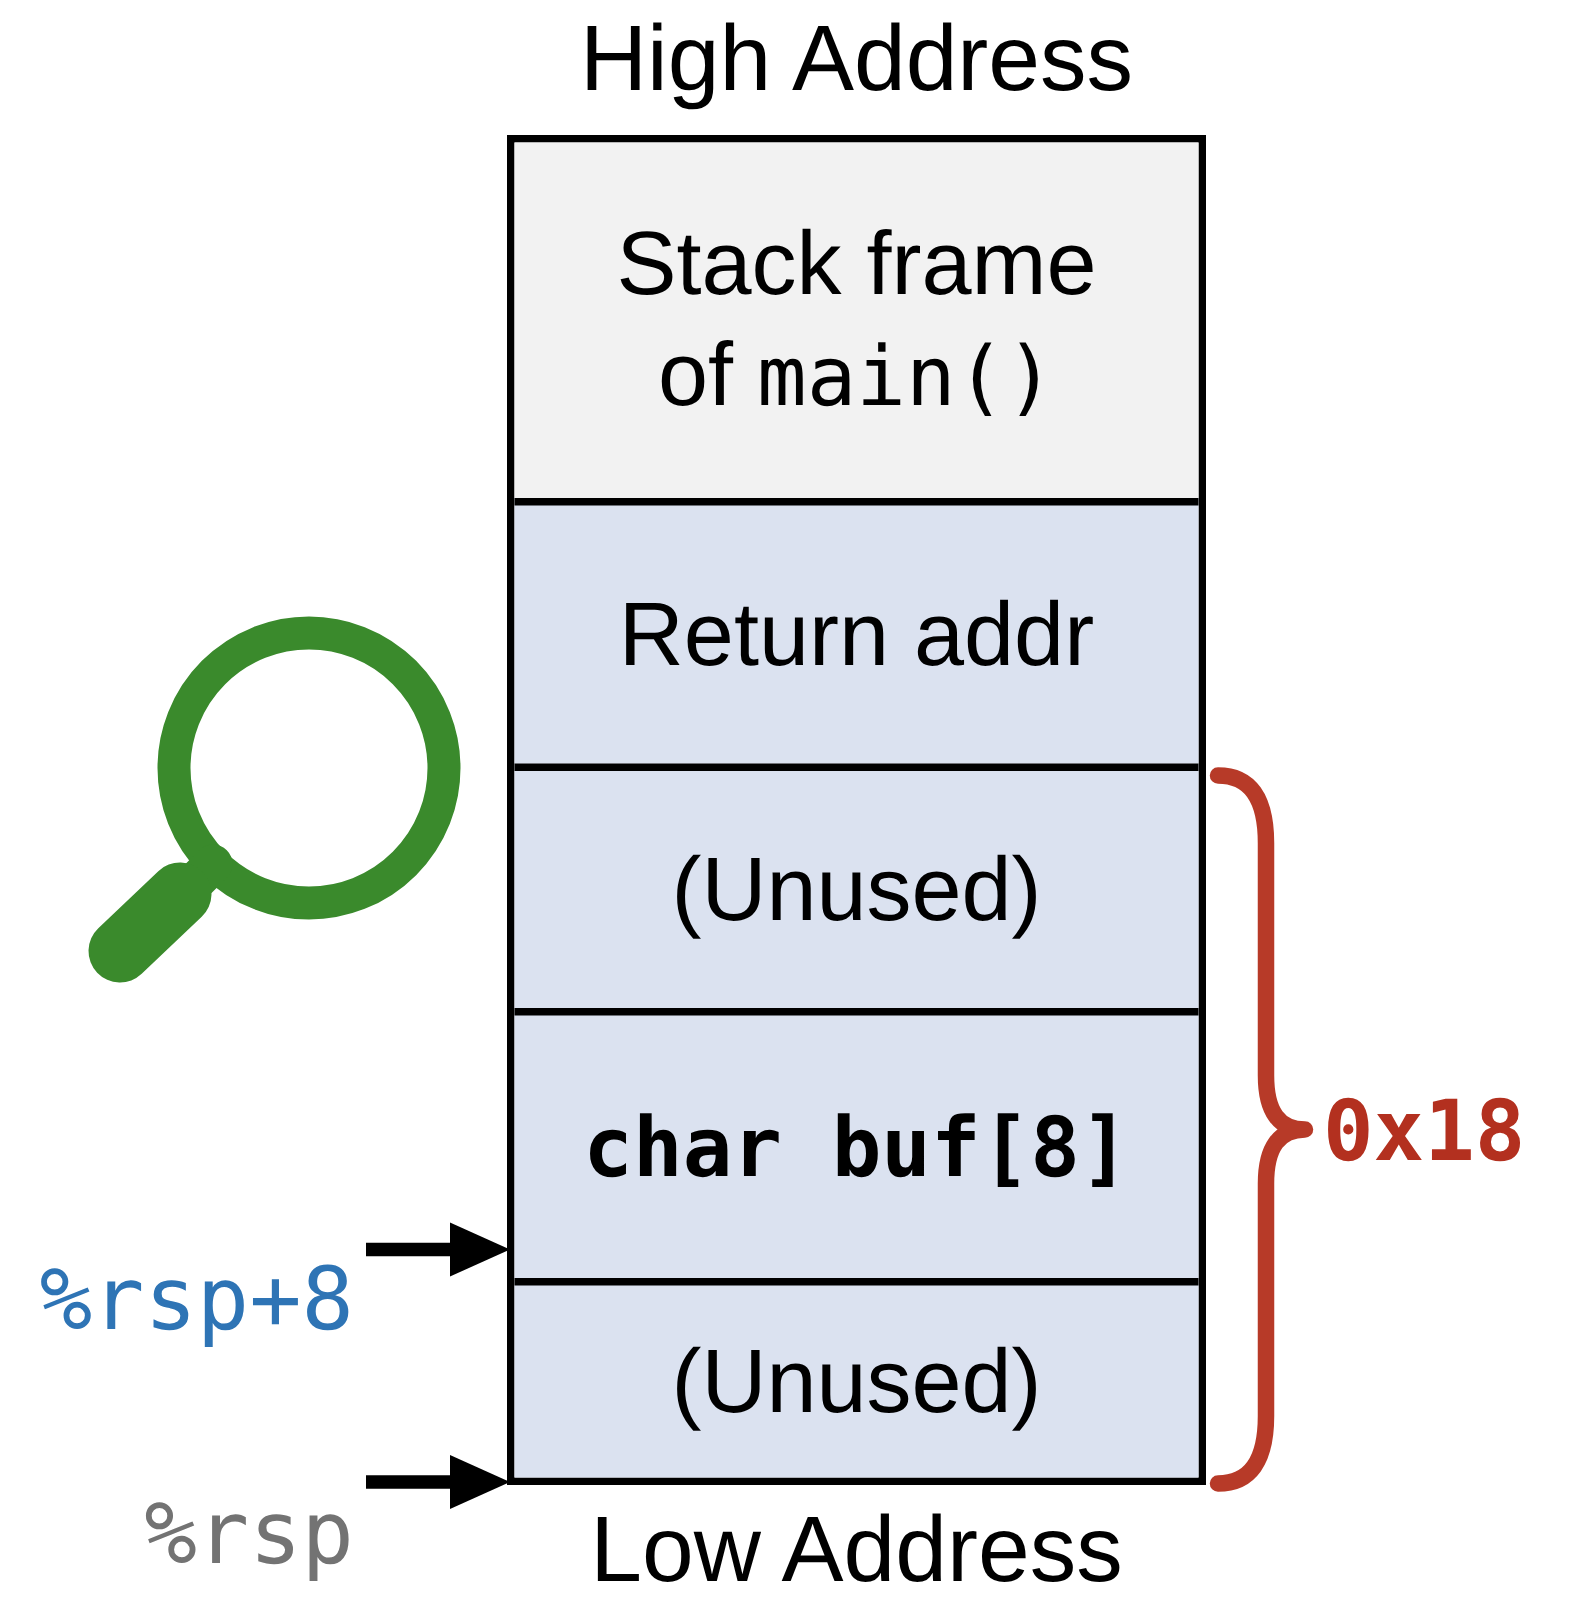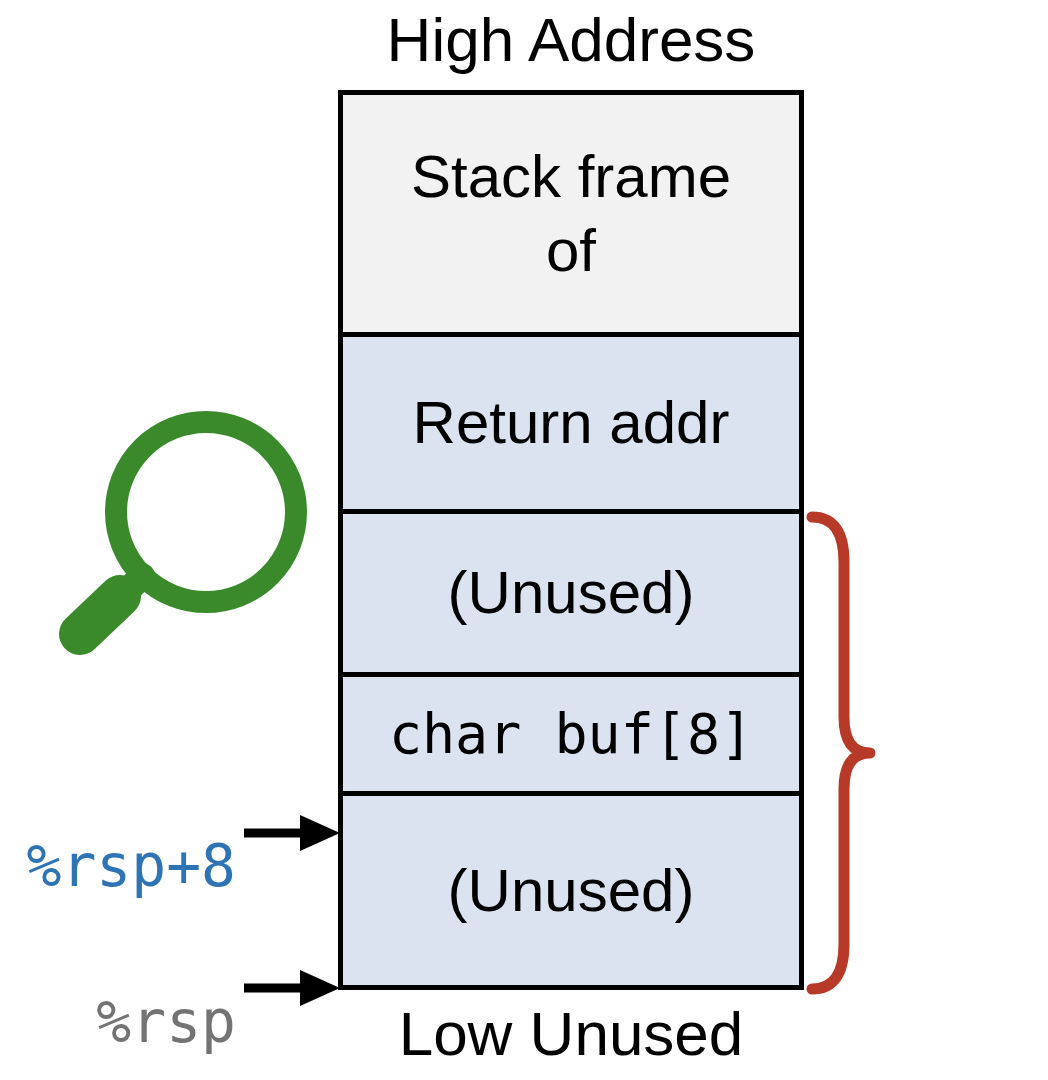--- a/index.html
+++ b/index.html
@@ -41,21 +41,21 @@
     align-items:center;justify-content:center;
     font-size:60px;line-height:74px;color:#000;
     background:var(--cell-blue);
     text-align:center;
   }
   .cell + .cell{border-top:5px solid var(--border-black);}
   .cell.gray{background:var(--cell-gray);}
   .cell-1{height:237px;}
   .cell-2{height:177px;}
   .cell-3{height:163px;}
-  .cell-4{height:119px;}
+  .cell-4{height:180px;font-weight:bold;}
   .cell-5{flex:1;}
   .mono{font-family:"DejaVu Sans Mono",monospace;}
   .cell .code{font-size:55px;}
   .inline-row{display:flex;flex-direction:row;align-items:baseline;gap:16px;}
   .pointer-label{
     position:absolute;left:0;width:236px;
     text-align:right;
     font-family:"DejaVu Sans Mono",monospace;
     font-size:58px;line-height:72px;
     white-space:nowrap;
@@ -92,20 +92,21 @@
 <div class="canvas">
 
   <div class="addr-label high">High Address</div>
 
   <div class="stack">
 
     <div class="cell gray cell-1">
       <span>Stack frame</span>
       <span class="inline-row">
         <span>of</span>
+        <span class="mono code">main()</span>
       </span>
     </div>
 
     <div class="cell cell-2">
       <span>Return addr</span>
     </div>
 
     <div class="cell cell-3">
       <span>(Unused)</span>
     </div>
@@ -135,16 +136,17 @@
   <div class="pointer-label rsp">%rsp</div>
   <svg class="arrow-svg a2" viewBox="0 0 100 40" xmlns="http://www.w3.org/2000/svg">
     <line x1="2" y1="20" x2="62" y2="20"></line>
     <polygon points="58,2 98,20 58,38"></polygon>
   </svg>
 
   <svg class="brace-svg" viewBox="0 0 70 486" xmlns="http://www.w3.org/2000/svg">
     <path d="M 6,7 Q 38,7 38,52 L 38,207 Q 38,243 64,243 Q 38,243 38,279 L 38,434 Q 38,479 6,479"></path>
   </svg>
 
+  <div class="size-label">0x18</div>
 
-  <div class="addr-label low">Low Unused</div>
+  <div class="addr-label low">Low Address</div>
 
 </div>
 
 </body></html>

